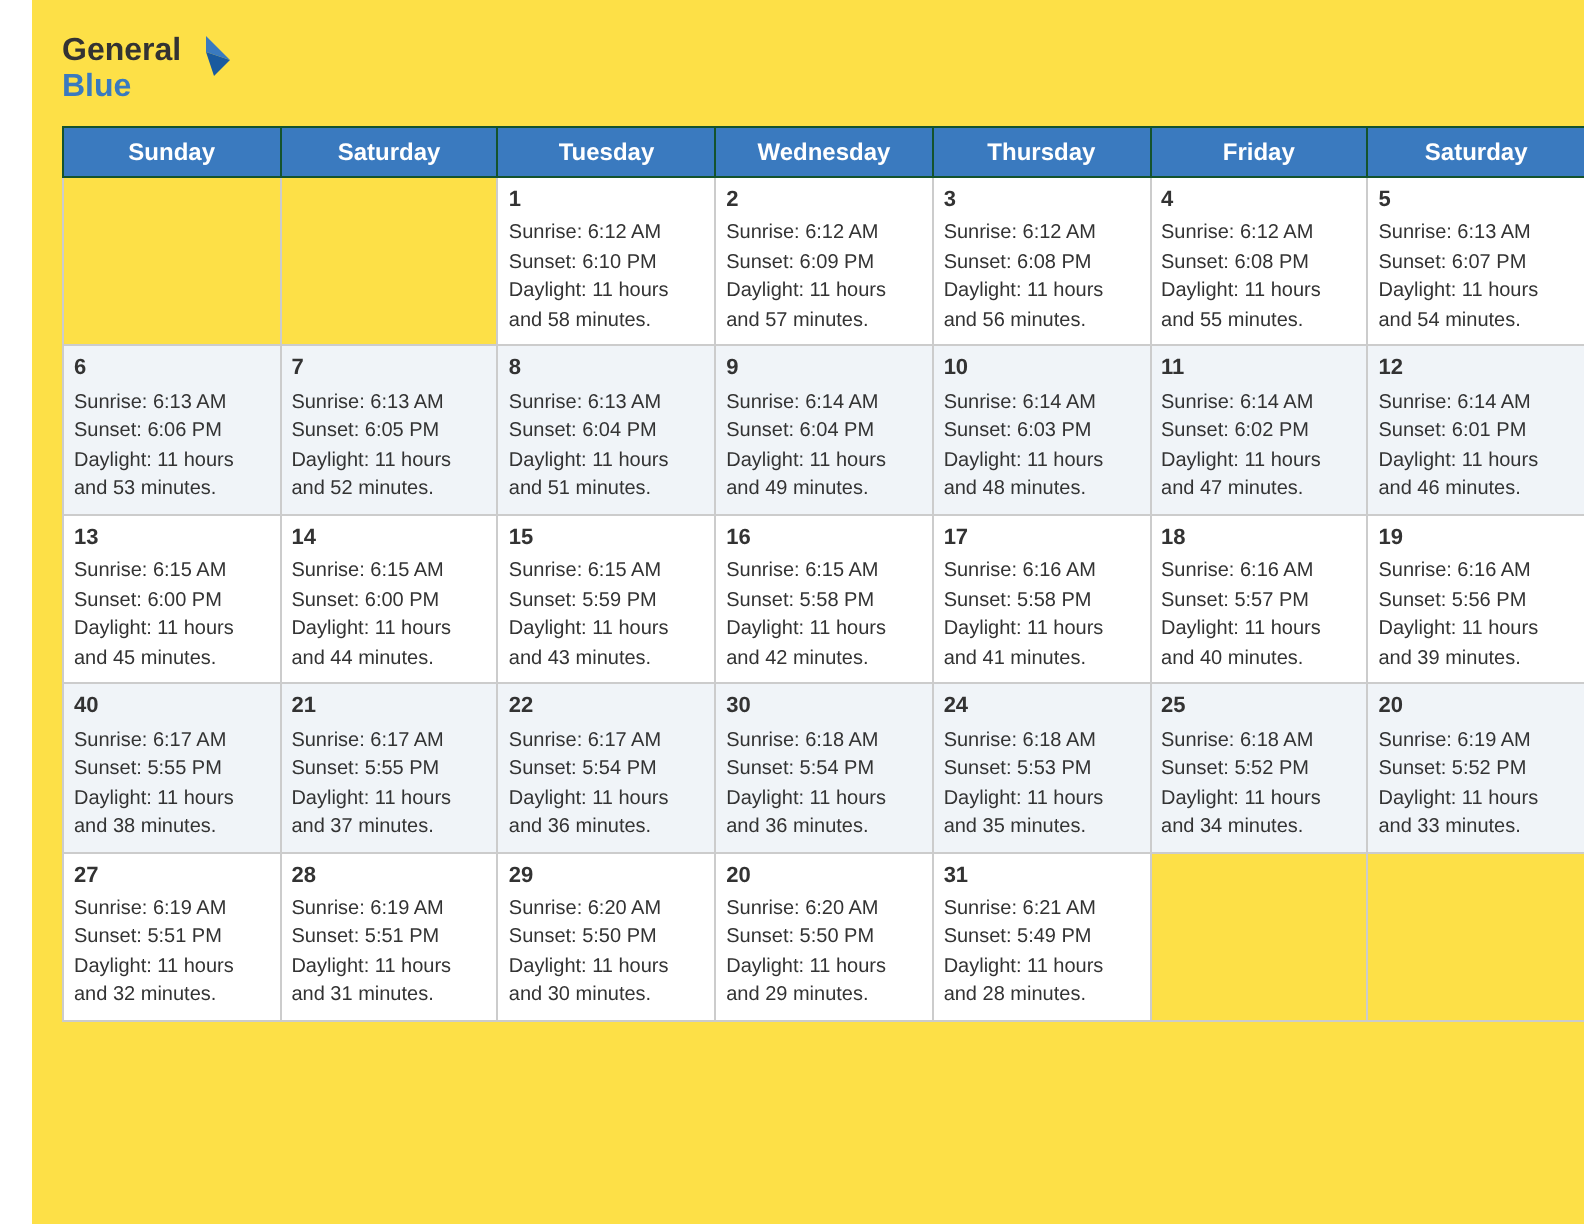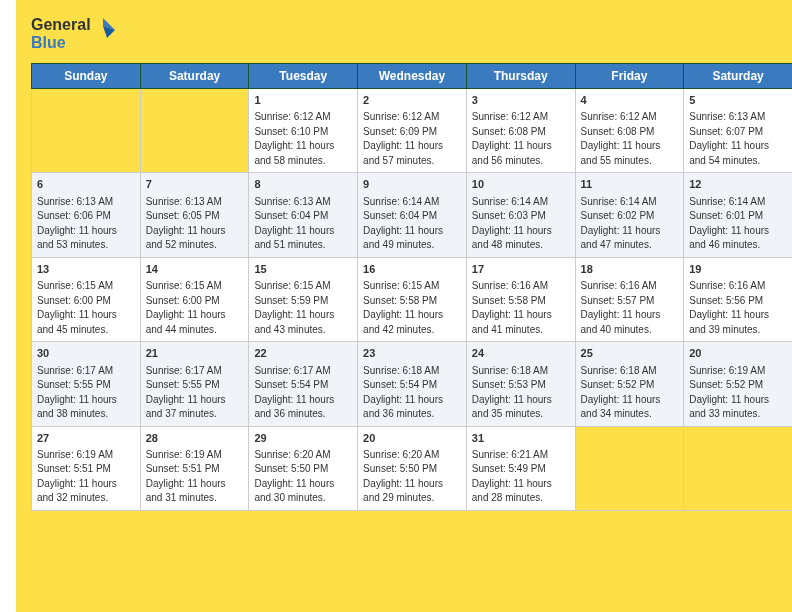--- a/index.html
+++ b/index.html
@@ -200,33 +200,33 @@
             <span class="day-num">18</span>
             <div class="day-info">Sunrise: 6:16 AM<br>Sunset: 5:57 PM<br>Daylight: 11 hours and 40 minutes.</div>
           </td>
           <td>
             <span class="day-num">19</span>
             <div class="day-info">Sunrise: 6:16 AM<br>Sunset: 5:56 PM<br>Daylight: 11 hours and 39 minutes.</div>
           </td>
         </tr>
         <tr>
           <td>
-            <span class="day-num">30</span>
+            <span class="day-num">40</span>
             <div class="day-info">Sunrise: 6:17 AM<br>Sunset: 5:55 PM<br>Daylight: 11 hours and 38 minutes.</div>
           </td>
           <td>
             <span class="day-num">21</span>
             <div class="day-info">Sunrise: 6:17 AM<br>Sunset: 5:55 PM<br>Daylight: 11 hours and 37 minutes.</div>
           </td>
           <td>
             <span class="day-num">22</span>
             <div class="day-info">Sunrise: 6:17 AM<br>Sunset: 5:54 PM<br>Daylight: 11 hours and 36 minutes.</div>
           </td>
           <td>
-            <span class="day-num">23</span>
+            <span class="day-num">30</span>
             <div class="day-info">Sunrise: 6:18 AM<br>Sunset: 5:54 PM<br>Daylight: 11 hours and 36 minutes.</div>
           </td>
           <td>
             <span class="day-num">24</span>
             <div class="day-info">Sunrise: 6:18 AM<br>Sunset: 5:53 PM<br>Daylight: 11 hours and 35 minutes.</div>
           </td>
           <td>
             <span class="day-num">25</span>
             <div class="day-info">Sunrise: 6:18 AM<br>Sunset: 5:52 PM<br>Daylight: 11 hours and 34 minutes.</div>
           </td>

